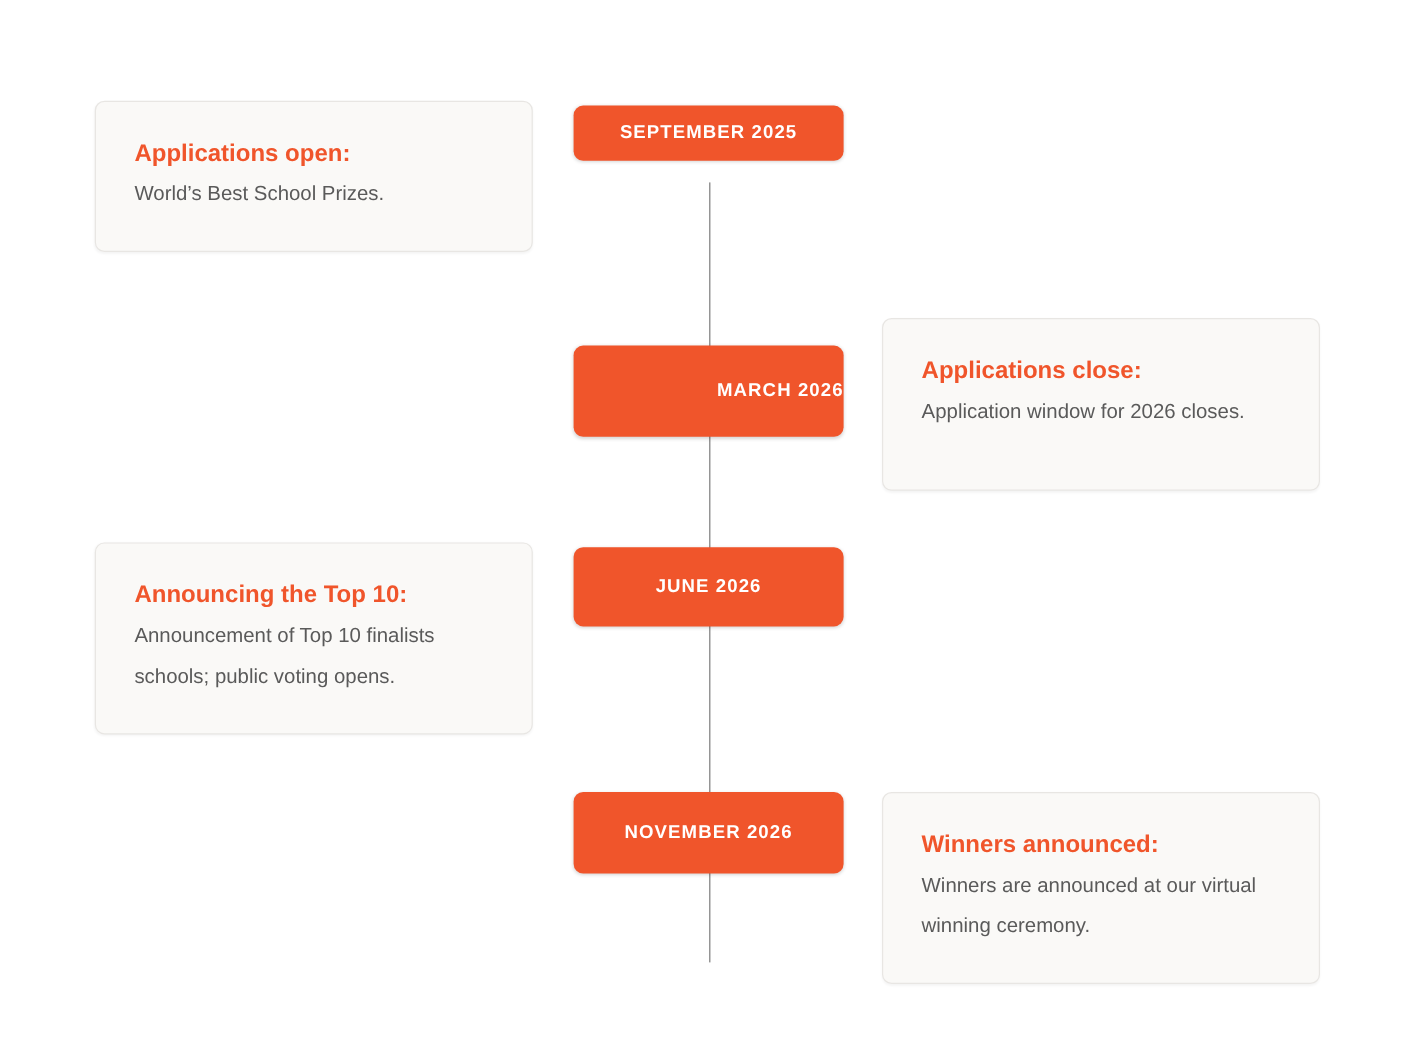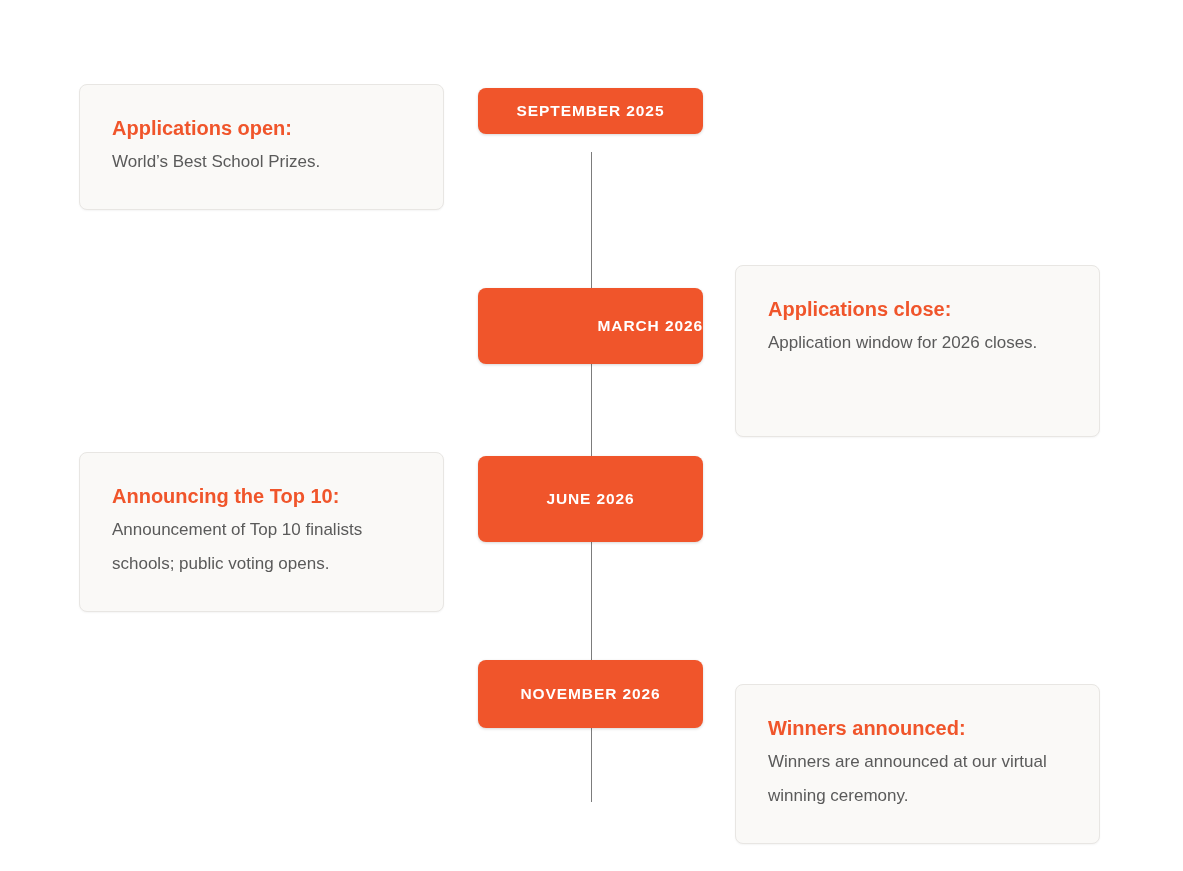--- a/index.html
+++ b/index.html
@@ -105,41 +105,41 @@
     <div class="info-card left" style="top:84px;">
       <p class="card-heading">Applications open:</p>
       <p class="card-body">World’s Best School Prizes.</p>
     </div>
   </div>
 
   <div class="row" style="top:0;">
     <div class="date-badge" style="top:288px; height:76px;justify-content:flex-end;">
       <span class="date-badge-label">MARCH 2026</span>
     </div>
-    <div class="info-card right" style="top:265px; padding-bottom:76px;">
+    <div class="info-card right" style="top:265px; padding-bottom:48px;">
       <p class="card-heading">Applications close:</p>
       <p class="card-body">Application window for 2026 closes.</p>
     </div>
   </div>
 
   <div class="row" style="top:0;">
-    <div class="date-badge" style="top:456px; height:86px;">
+    <div class="date-badge" style="top:456px; height:66px;">
       <span class="date-badge-label">JUNE 2026</span>
     </div>
     <div class="info-card left" style="top:452px; ">
       <p class="card-heading">Announcing the Top 10:</p>
       <p class="card-body">Announcement of Top 10 finalists</p>
       <p class="card-body">schools; public voting opens.</p>
     </div>
   </div>
 
   <div class="row" style="top:0;">
     <div class="date-badge" style="top:660px; height:68px;">
       <span class="date-badge-label">NOVEMBER 2026</span>
     </div>
-    <div class="info-card right" style="top:684px;">
+    <div class="info-card right" style="top:660px;">
       <p class="card-heading">Winners announced:</p>
       <p class="card-body">Winners are announced at our virtual</p>
       <p class="card-body">winning ceremony.</p>
     </div>
   </div>
 
 </div>
 
 </body></html>

